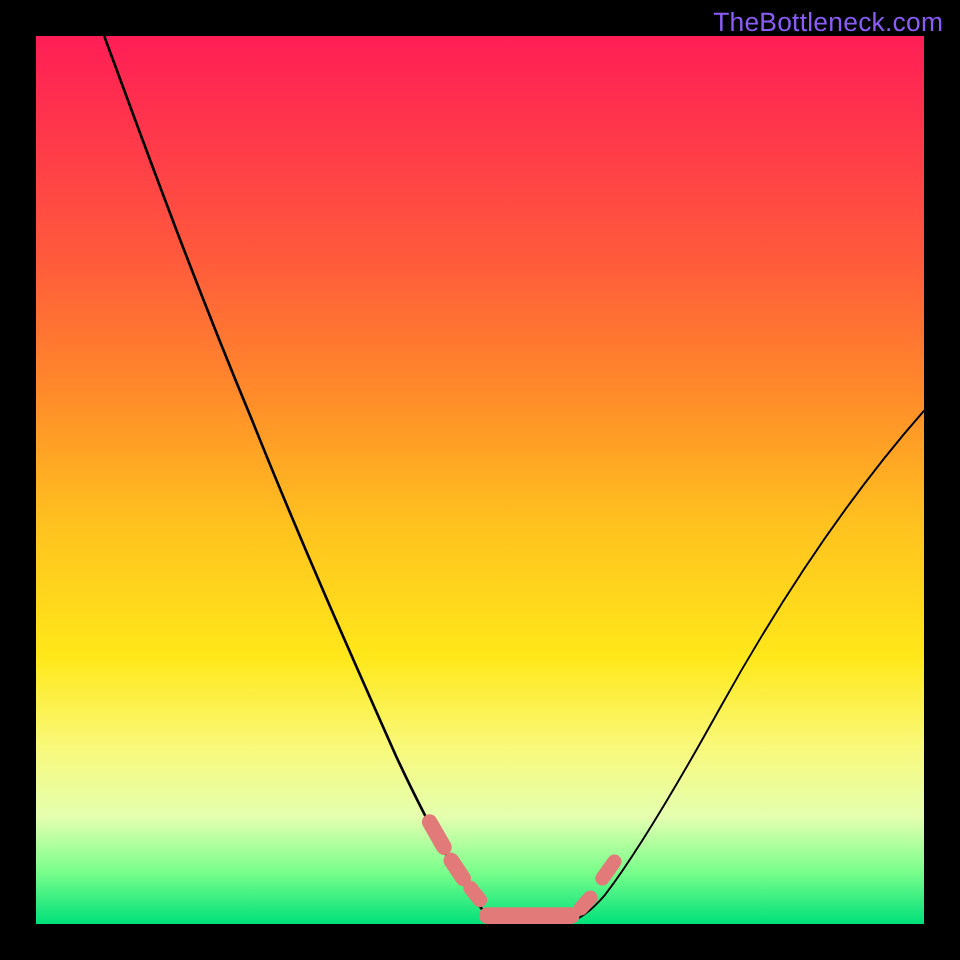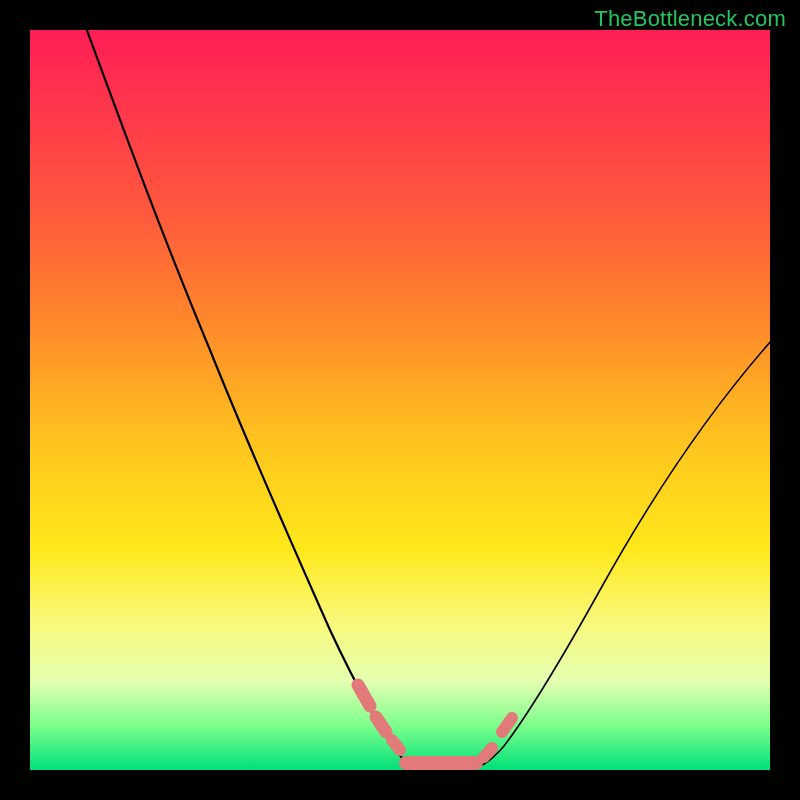--- a/index.html
+++ b/index.html
@@ -35,21 +35,21 @@
       #f9f97a 80%,
       #e4ffb0 88%,
       #7cff8c 94%,
       #00e07a 100%
     );
   }
   .watermark {
     position: absolute;
     top: 6px;
     right: 14px;
-    color: #22c55e;
+    color: #8b5cf6;
     font-size: 22px;
     font-weight: 400;
     letter-spacing: 0.2px;
     user-select: none;
   }
   svg.curves {
     position: absolute;
     left: 0;
     top: 0;
     width: 740px;

